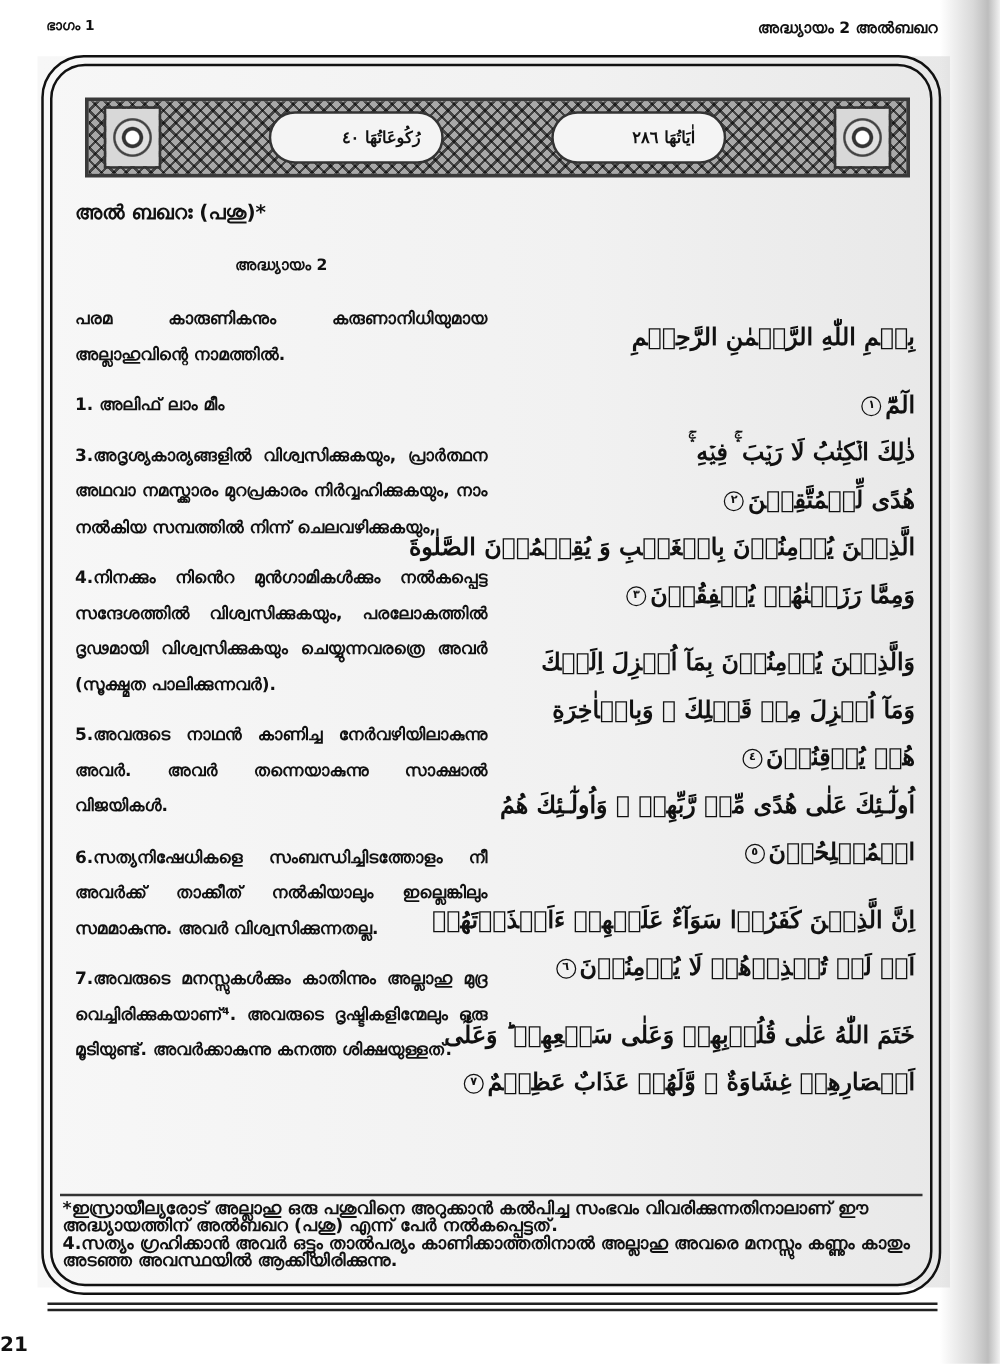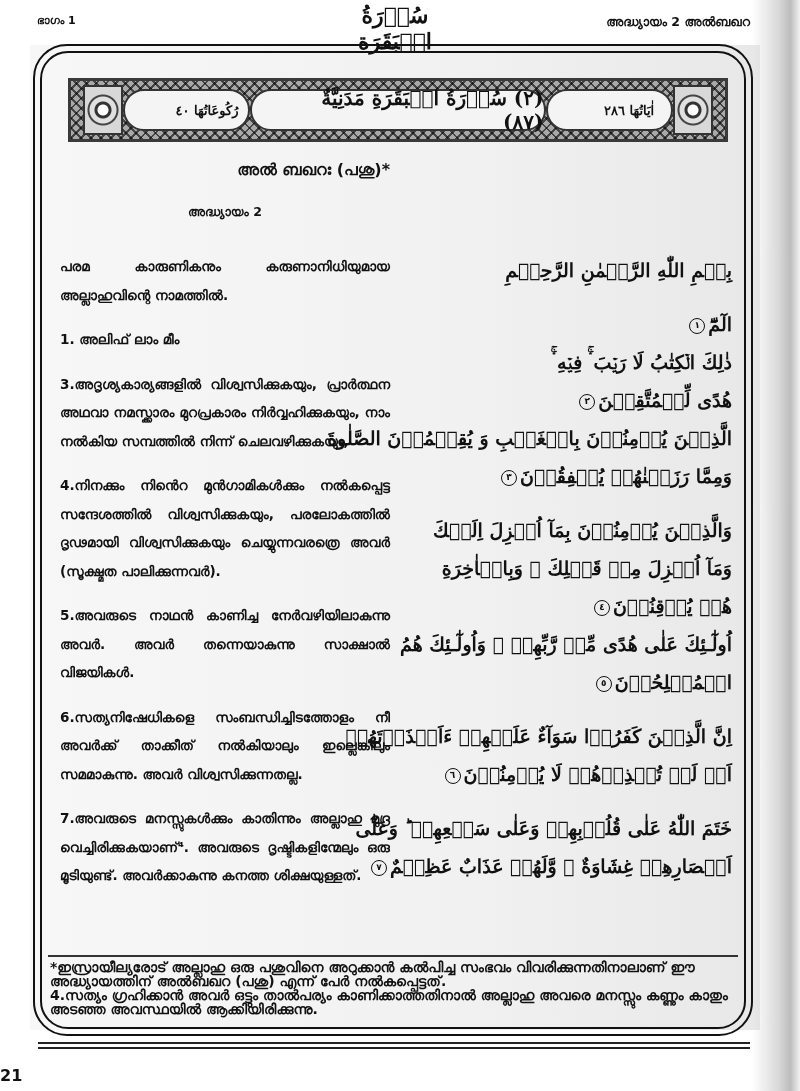--- a/index.html
+++ b/index.html
@@ -56,35 +56,35 @@
   .cartouche {
     background: #f4f4f4; border: 2px solid #333; border-radius: 22px;
     height: 38px; display: flex; align-items: center; justify-content: center;
     font-family: "DejaVu Serif", serif; direction: rtl; font-weight: bold; padding-left: 40px;
   }
   .cartouche.small { width: 96px; font-size: 13px; }
   .cartouche.main { width: 290px; font-size: 20px; }
 
   
   .surah-title {
-    position: absolute; left: 60px; top: 160px; width: 330px; text-align: right;
+    position: absolute; left: 60px; top: 160px; width: 330px; text-align: left;
     font-size: 16px; font-weight: bold;
   }
   .chapter-label {
     position: absolute; left: 60px; top: 204px; width: 330px; text-align: center;
     font-size: 12.5px; font-weight: bold;
   }
 
   
   .ml-col {
     position: absolute; left: 60px; top: 236px; width: 330px;
     font-size: 13.6px; font-weight: bold; line-height: 28.5px;
     text-align: justify;
   }
-  .ml-col p { margin: 16px 0 12px 0; }
+  .ml-col p { margin: 5px 0 12px 0; }
 
   
   .ar-col {
     position: absolute; left: 402px; top: 230px; width: 330px;
     direction: rtl; text-align: right;
     font-family: "DejaVu Serif", serif; font-size: 19px; font-weight: bold; margin-top: 21px;
   }
   .ar-line { display: block; height: 38px; line-height: 38px; white-space: nowrap; }
   .ar-line.gap-after { margin-bottom: 16px; }
   .ayah-marker {
@@ -115,31 +115,29 @@
     font-size: 16px; font-weight: bold;
   }
 </style>
 </head>
 <body>
 
 <div class="page-bg"></div>
 
 <div class="running-header">
   <span class="rh-left">ഭാഗം 1</span>
-  <span class="rh-center">سُوۡرَةُ الۡبَقَرَة</span>
   <span class="rh-right">അദ്ധ്യായം 2 അൽബഖറ</span>
 </div>
 
 <div class="frame-outer"></div>
 <div class="frame-inner"></div>
 
 <div class="banner">
   <div class="banner-end"></div>
   <div class="cartouche small">رُكُوعَاتُهَا ٤٠</div>
-  <div class="cartouche main">(٢) سُوۡرَةُ الۡبَقَرَةِ مَدَنِيَّةٌ (٨٧)</div>
   <div class="cartouche small">اٰيَاتُهَا ٢٨٦</div>
   <div class="banner-end"></div>
 </div>
 
 <div class="surah-title">അൽ ബഖറഃ (പശു)*</div>
 <div class="chapter-label">അദ്ധ്യായം 2</div>
 
 <div class="ml-col">
   <p>പരമ കാരുണികനും കരുണാനിധിയുമായ അല്ലാഹുവിന്റെ നാമത്തിൽ.</p>
   <p>1. അലിഫ് ലാം മീം</p>

